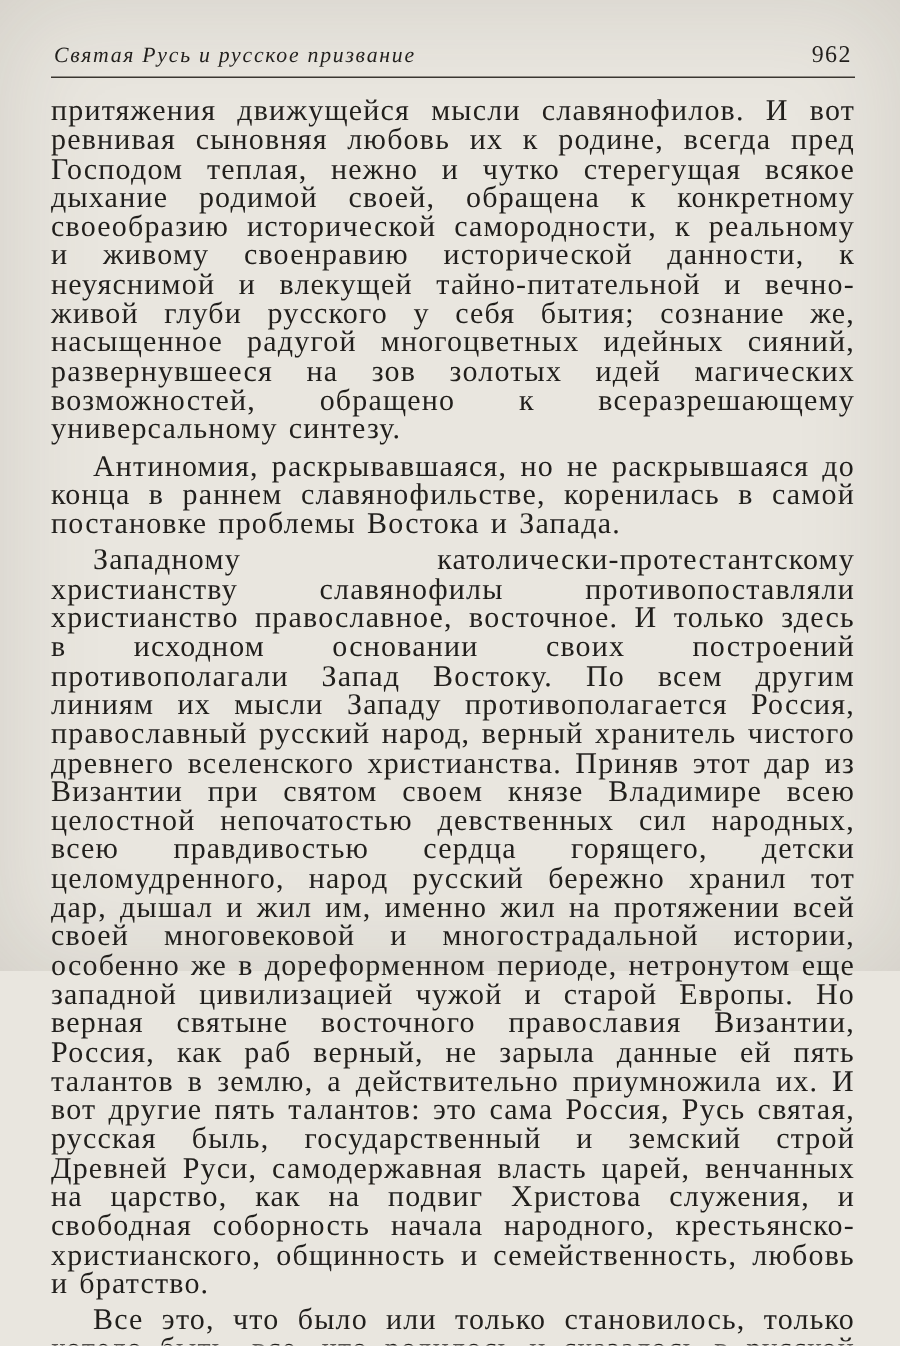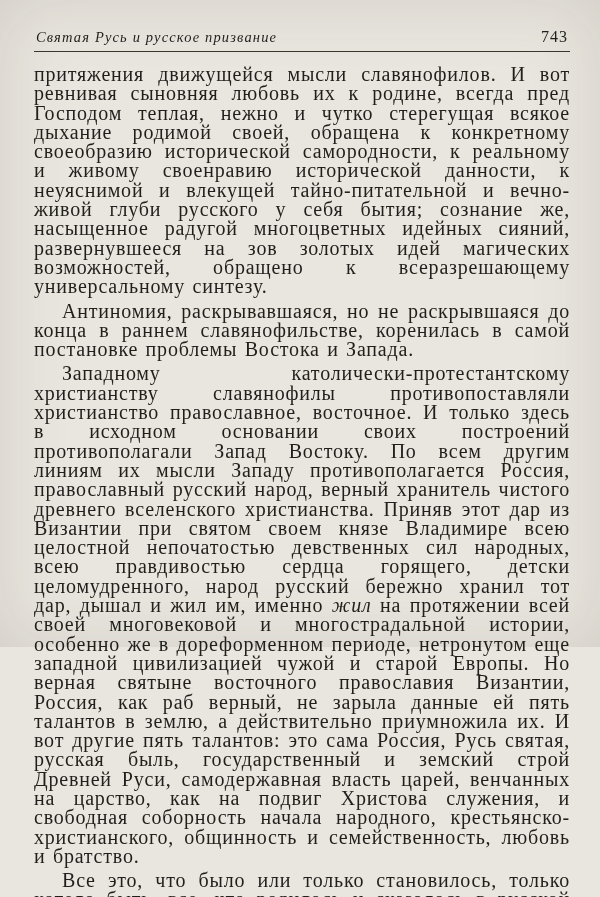--- a/index.html
+++ b/index.html
@@ -42,29 +42,29 @@
     font-size: 20px;
     line-height: 19.3px;
     text-align: justify;
     letter-spacing: 0.04em;
     word-spacing: 0.08em;
     hyphens: auto;
     -webkit-hyphens: auto;
   }
   .para { margin: 0 0 5px 0; }
   .para.indent { text-indent: 28px; }
-  .em { font-style: italic; }
+  .em { }
 </style>
 </head>
 <body style="background: rgb(233, 230, 223); color: rgb(33, 31, 28);">
 
 <div class="page">
   <header class="page-header">
     <span class="header-title">Святая Русь и русское призвание</span>
-    <span class="header-page-number">743</span>
+    <span class="header-page-number">962</span>
   </header>
   <div class="header-rule"></div>
   <main class="text-block">
       <p class="para"><span>притяжения движущейся мысли славянофилов. И вот ревнивая сыновняя любовь их к родине, всегда пред Господом теплая, нежно и чутко стерегущая всякое дыхание родимой своей, обращена к конкретному своеобразию исторической самородности, к реальному и живому своенравию исторической данности, к неуяснимой и влекущей тайно-питательной и вечно-живой глуби русского у себя бытия; сознание же, насыщенное радугой многоцветных идейных сияний, развернувшееся на зов золотых идей магических возможностей, обращено к всеразрешающему универсальному синтезу.</span></p>
       <p class="para indent"><span>Антиномия, раскрывавшаяся, но не раскрывшаяся до конца в раннем славянофильстве, коренилась в самой постановке проблемы Востока и Запада.</span></p>
       <p class="para indent"><span>Западному католически-протестантскому христианству славянофилы противопоставляли христианство православное, восточное. И только здесь в исходном основании своих построений противополагали Запад Востоку. По всем другим линиям их мысли Западу противополагается Россия, православный русский народ, верный хранитель чистого древнего вселенского христианства. Приняв этот дар из Византии при святом своем князе Владимире всею целостной непочатостью девственных сил народных, всею правдивостью сердца горящего, детски целомудренного, народ русский бережно хранил тот дар, дышал и жил им, именно </span><span class="em">жил</span><span> на протяжении всей своей многовековой и многострадальной истории, особенно же в дореформенном периоде, нетронутом еще западной цивилизацией чужой и старой Европы. Но верная святыне восточного православия Византии, Россия, как раб верный, не зарыла данные ей пять талантов в землю, а действительно приумножила их. И вот другие пять талантов: это сама Россия, Русь святая, русская быль, государственный и земский строй Древней Руси, самодержавная власть царей, венчанных на царство, как на подвиг Христова служения, и свободная соборность начала народного, крестьянско-христианского, общинность и семейственность, любовь и братство.</span></p>
       <p class="para indent"><span>Все это, что было или только становилось, только хотело быть, все, что родилось и сказалось в русской истории или только зарождалось и намекало, — послужило основанием славянофильских верований в силу и величие русского народа и славянства, связанного с Русью единством крови и веры, общностью истории и грядущих судеб. Судьбы славянства все в будущем, свободная самобытность этих родственных России народностей еще не развернулась, и </span><span class="em">здесь почти непочатая, еще девственная почва</span><span> для высокой христиански-братской миссии</span></p>
     </main>
 </div>
 

